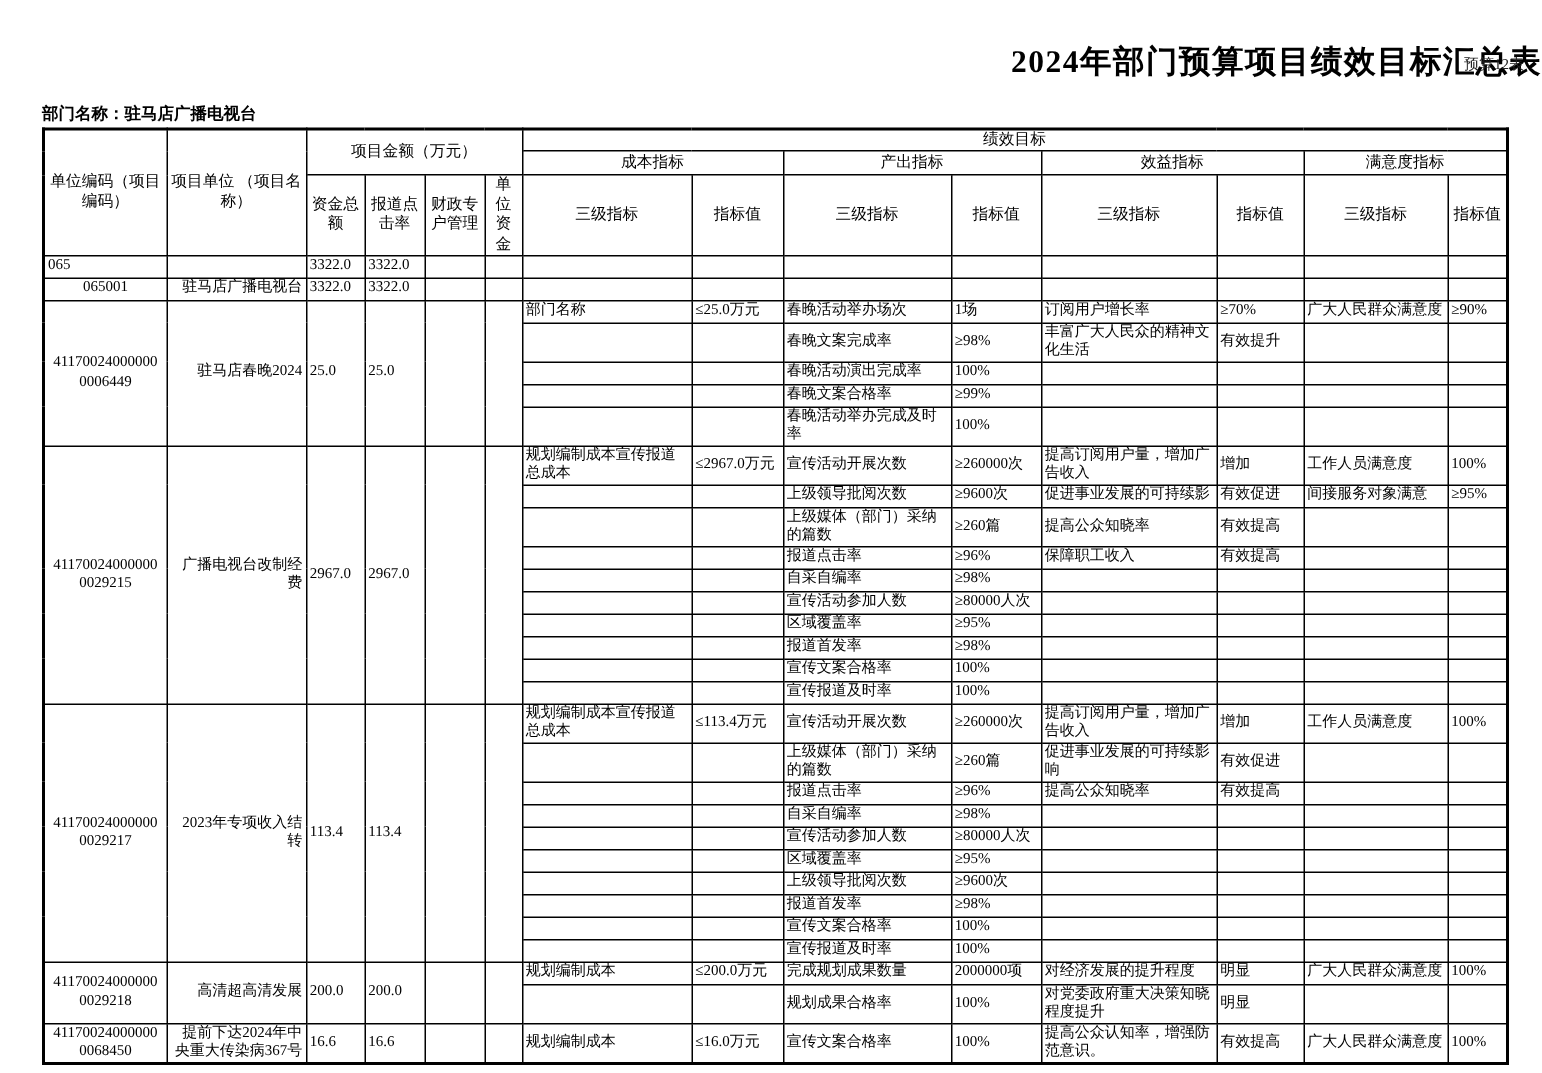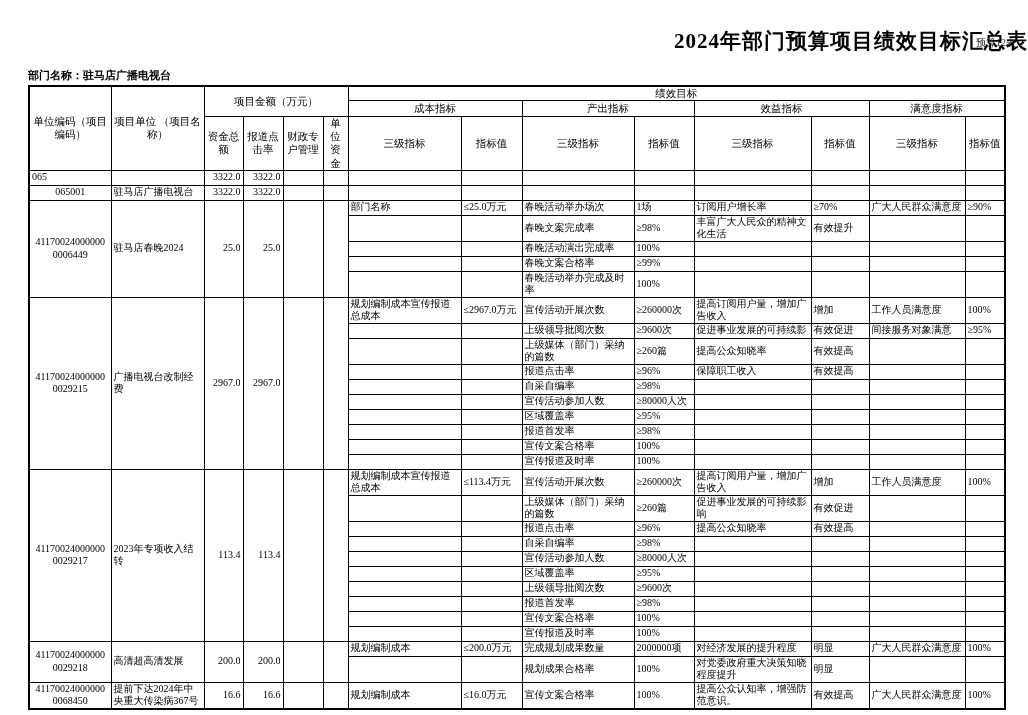--- a/index.html
+++ b/index.html
@@ -26,22 +26,22 @@
     border:1px solid #000;font-size:10px;line-height:1.25;
     padding:0 2px;vertical-align:middle;word-break:break-all;
     overflow:hidden;color:#000;
   }
   table.budget th{font-weight:normal;text-align:center;font-size:10.5px;}
   thead tr:nth-child(1) th{height:13px;}
   thead tr:nth-child(2) th{height:15px;}
   thead tr:nth-child(3) th{height:28px;}
   tbody td{height:14px;}
   td.code{text-align:center;white-space:pre-line;}
-  td.name{text-align:left;}
-  td.amt{text-align:right;padding-right:3px;}
+  td.name{text-align:right;}
+  td.amt{padding-right:3px;}
   td.ind{text-align:left;}
   td.val{text-align:left;}
 </style>
 </head>
 <body>
 
 <div class="corner-label">预算12表</div>
 <div class="doc-title">2024年部门预算项目绩效目标汇总表</div>
 <div class="dept-line">部门名称：驻马店广播电视台</div>
 

